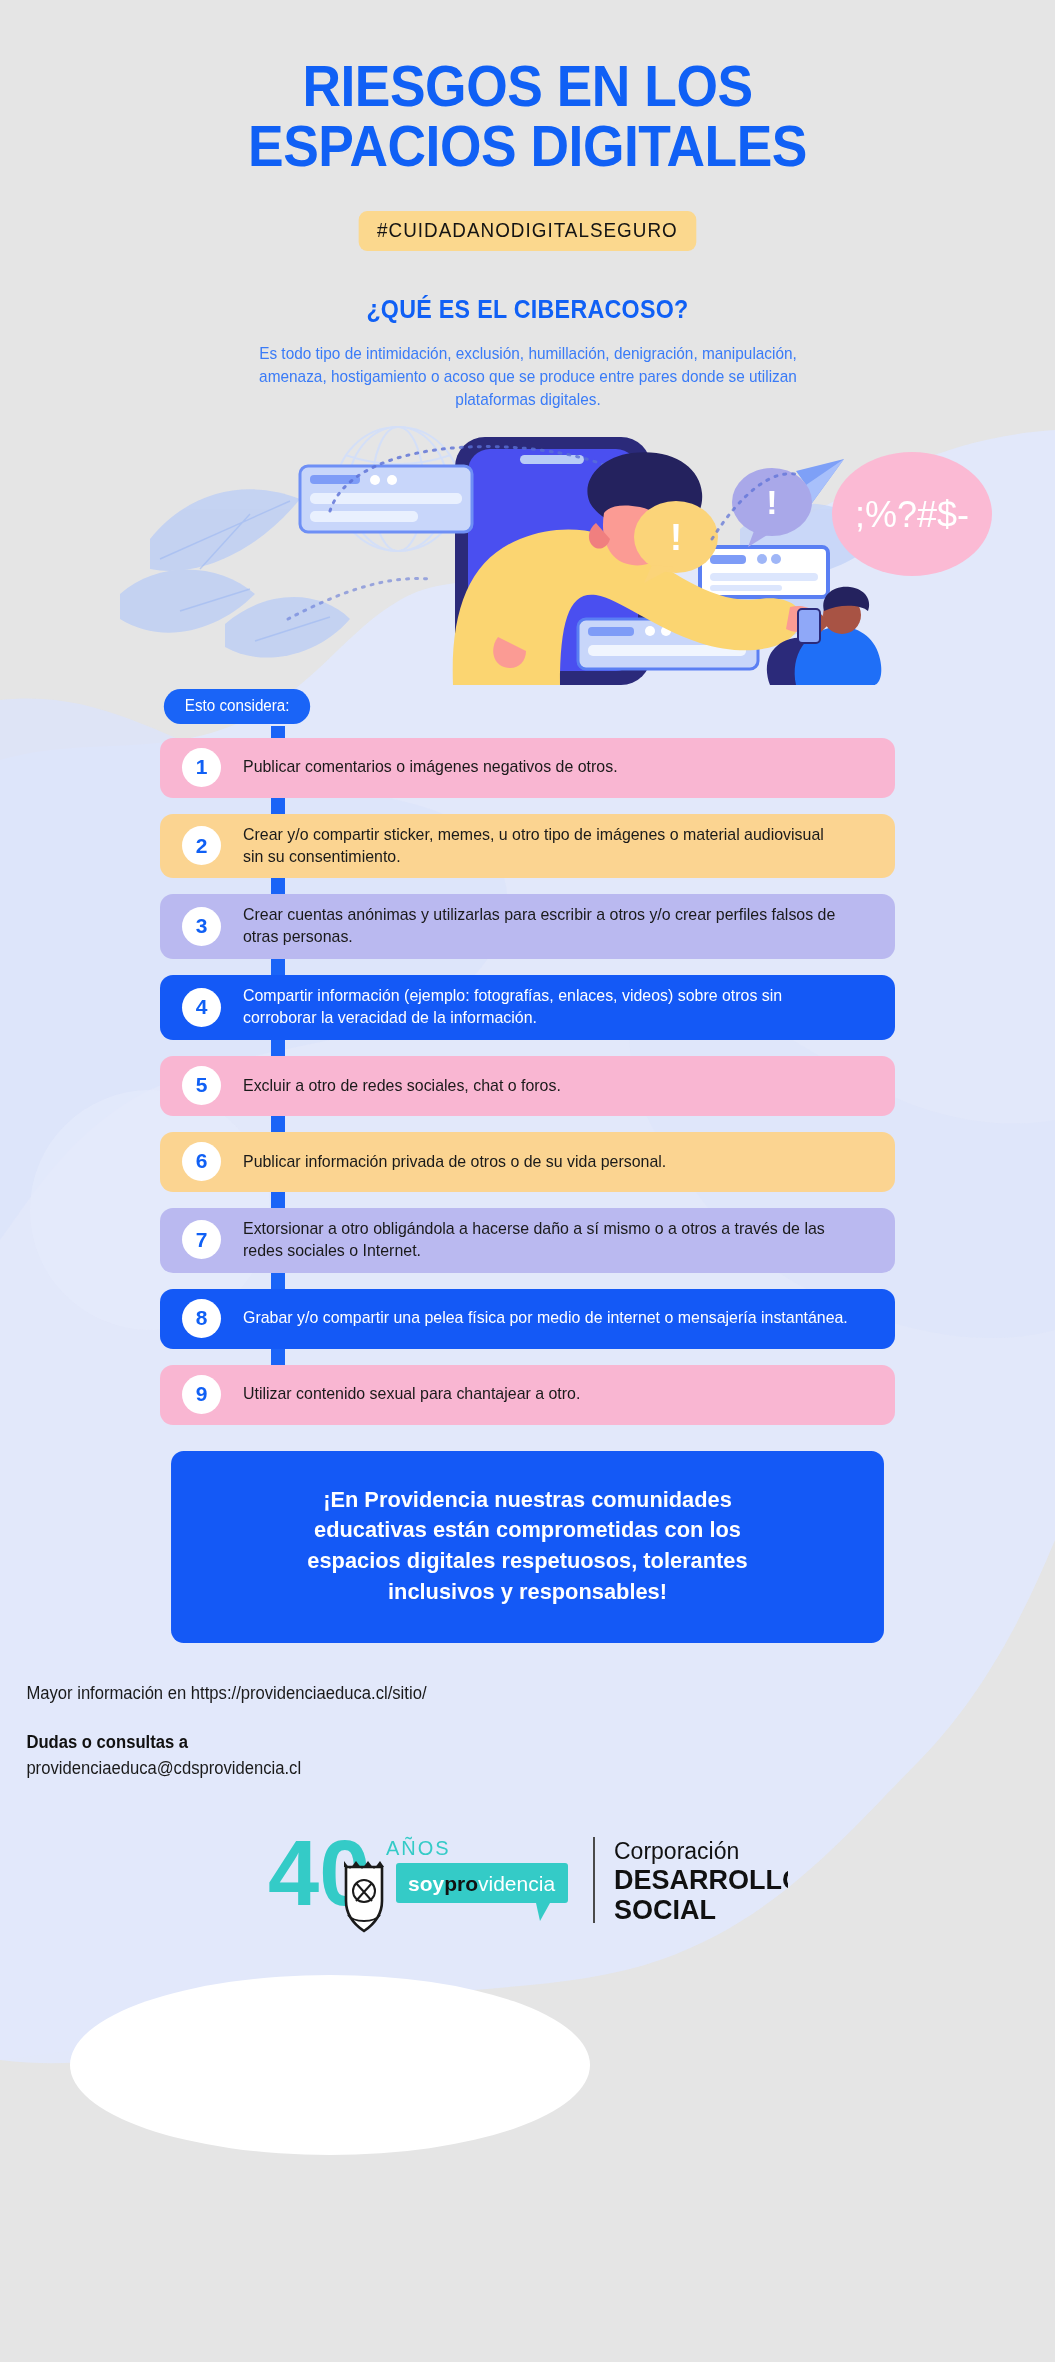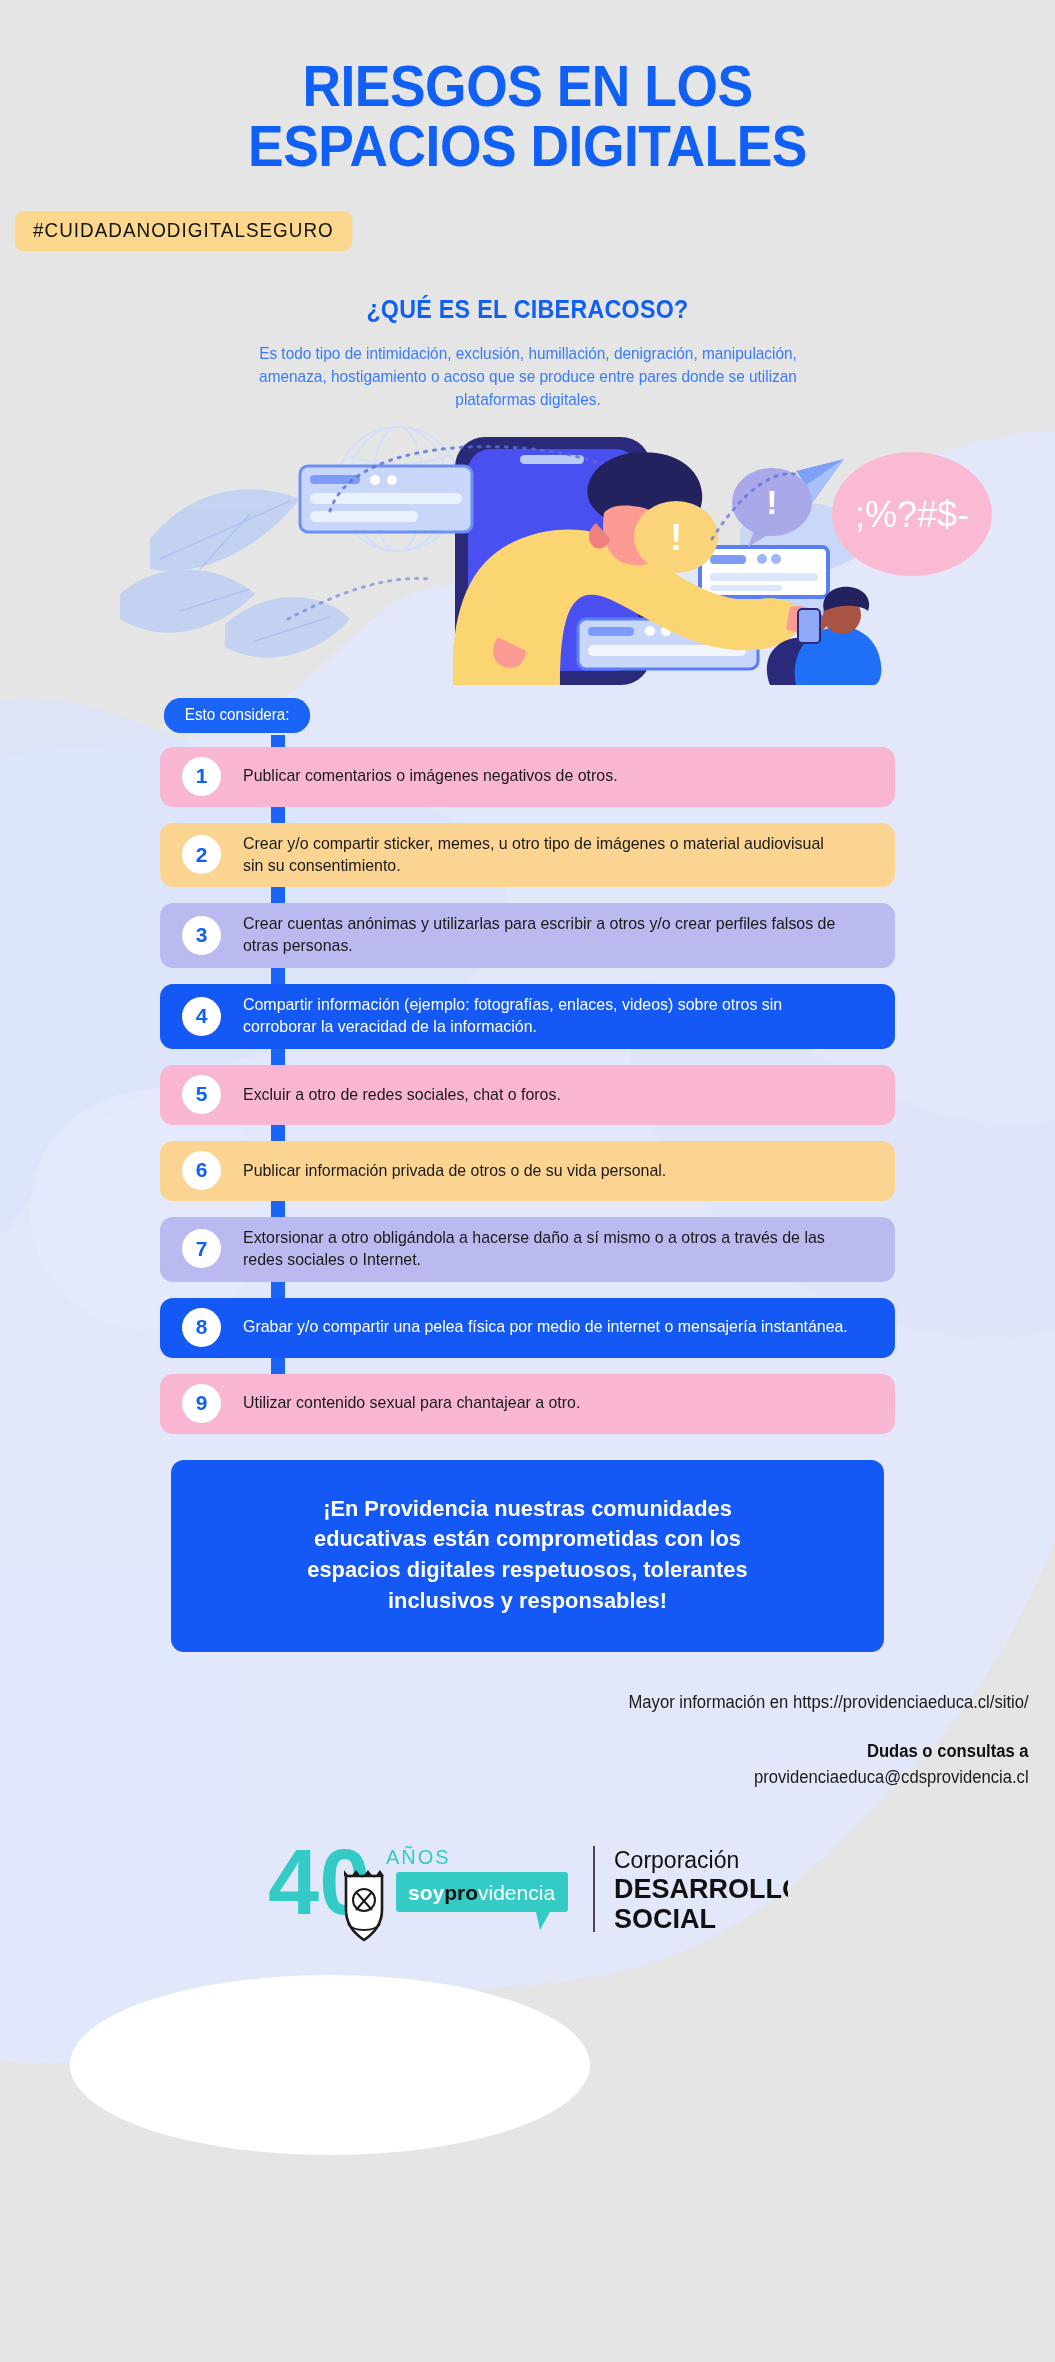--- a/index.html
+++ b/index.html
@@ -29,21 +29,21 @@
     font-family: "Liberation Sans Narrow", "Liberation Sans", sans-serif;
     font-weight: bold;
     font-size: 58px;
     line-height: 1.04;
     letter-spacing: -0.5px;
     color: #1060F5;
     transform: scaleX(0.92);
     text-transform: uppercase;
   }
 
-  .hashtag-wrap { margin-top: 34px; display: flex; }
+  .hashtag-wrap { margin-top: 34px; display: flex; justify-content: center; }
   .hashtag {
     background: #FBD88E;
     color: #141414;
     border-radius: 9px;
     padding: 7px 20px 9px;
     font-family: "Liberation Sans Narrow", "Liberation Sans", sans-serif;
     font-size: 20.5px;
     letter-spacing: 1.1px;
     transform: scaleX(0.92);
   }
@@ -72,21 +72,21 @@
   .illus {
     position: relative;
     z-index: 4;
     width: 1055px;
     height: 260px;
     margin-top: 8px;
   }
   .illus svg { position: absolute; left: 0; top: 0; }
 
   
-  .list-section { position: relative; z-index: 6; margin-top: 19px; }
+  .list-section { position: relative; z-index: 6; margin-top: 10px; }
 
   .considera-wrap { position: relative; padding-left: 160px; }
   .considera {
     display: inline-block;
     background: #1A64F7;
     color: #ffffff;
     border-radius: 22px;
     padding: 8px 22px 9px;
     font-family: "Liberation Sans Narrow", "Liberation Sans", sans-serif;
     font-size: 16px;
@@ -157,21 +157,21 @@
     text-align: center;
     color: #ffffff;
     font-family: "Liberation Sans Narrow", "Liberation Sans", sans-serif;
     font-weight: bold;
     font-size: 22.5px;
     line-height: 1.36;
     transform: scaleX(0.97);
   }
 
   
-  .footer { position: relative; z-index: 6; text-align: right; }
+  .footer { position: relative; z-index: 6; text-align: left; }
   .more-info {
     margin-top: 40px;
     font-family: "Liberation Sans Narrow", "Liberation Sans", sans-serif;
     font-size: 17.5px;
     color: #1a1a1a;
     transform: scaleX(0.95);
   }
   .dudas {
     margin-top: 28px;
     font-family: "Liberation Sans Narrow", "Liberation Sans", sans-serif;

